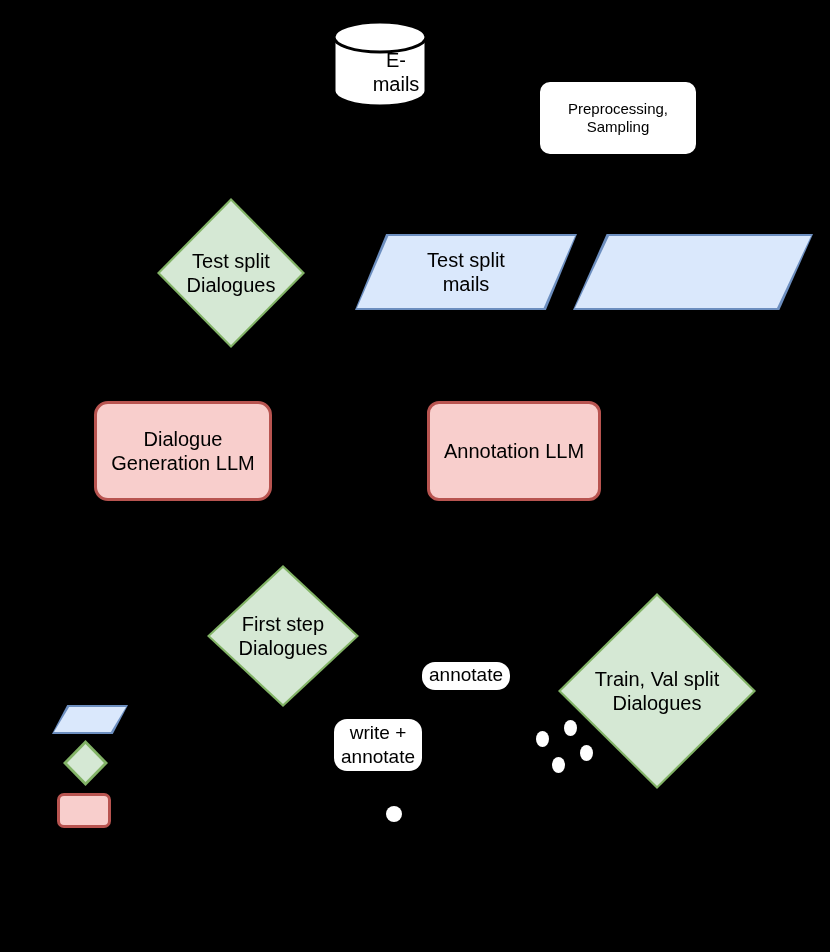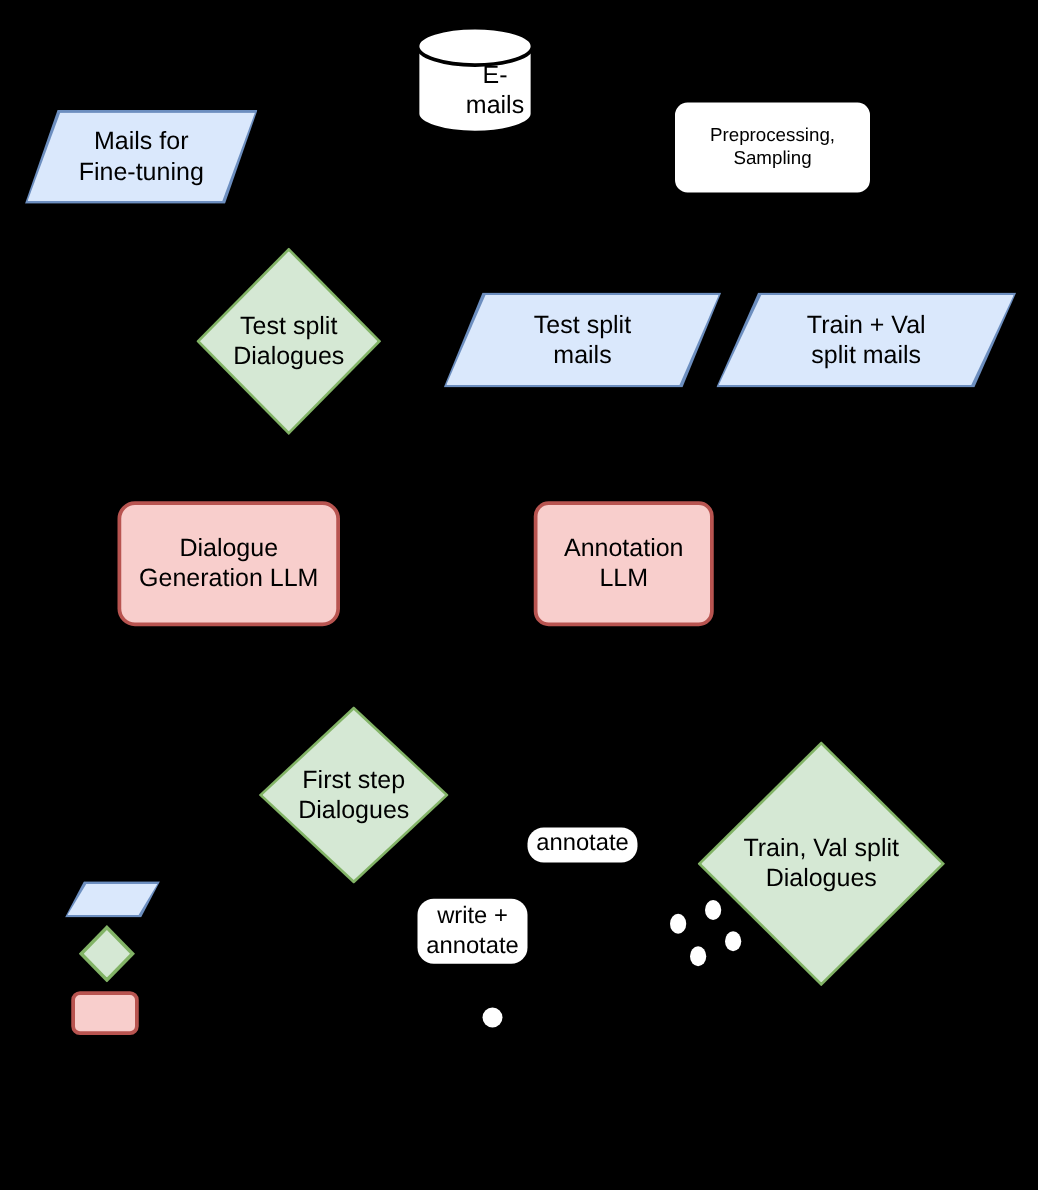--- a/index.html
+++ b/index.html
@@ -159,26 +159,20 @@
     border: 3px solid #b85450;
     border-radius: 7px;
     box-sizing: border-box;
   }
 </style>
 </head>
 <body>
 
 <div id="canvas">
 
-  <div class="node para" style="left:20px; top:88px; width:186px; height:75px;">
-    <div class="para-border"></div>
-    <div class="para-fill"></div>
-    <span class="lbl">Mails for
-Fine-tuning</span>
-  </div>
 
   <div class="node cyl" style="left:331px; top:20px; width:98px; height:88px;">
     <svg viewBox="0 0 98 88" preserveAspectRatio="none">
       <path d="M3 17 L3 71 A46 15 0 0 0 95 71 L95 17 Z" fill="#ffffff" stroke="#000000" stroke-width="3"></path>
       <ellipse cx="49" cy="17" rx="46" ry="15" fill="#ffffff" stroke="#000000" stroke-width="3"></ellipse>
     </svg>
     <span class="lbl">E-mails</span>
   </div>
 
   <div class="node proc" style="left:538px; top:80px; width:160px; height:76px;">
@@ -196,30 +190,28 @@
   <div class="node para" style="left:355px; top:234px; width:222px; height:76px;">
     <div class="para-border"></div>
     <div class="para-fill"></div>
     <span class="lbl">Test split
 mails</span>
   </div>
 
   <div class="node para" style="left:573px; top:234px; width:240px; height:76px;">
     <div class="para-border"></div>
     <div class="para-fill"></div>
-    <span class="lbl">Train + Val
-split mails</span>
   </div>
 
   <div class="node llm" style="left:94px; top:401px; width:178px; height:100px;border-radius:14px;">
     <span class="lbl">Dialogue
 Generation LLM</span>
   </div>
 
-  <div class="node llm" style="left:427px; top:401px; width:144px; height:100px;">
+  <div class="node llm" style="left:427px; top:401px; width:174px; height:100px;">
     <span class="lbl">Annotation LLM</span>
   </div>
 
   <div class="node diamond" style="left:207px; top:565px; width:152px; height:142px;">
     <div class="dia-border"></div>
     <div class="dia-fill"></div>
     <span class="lbl">First step
 Dialogues</span>
   </div>
 

